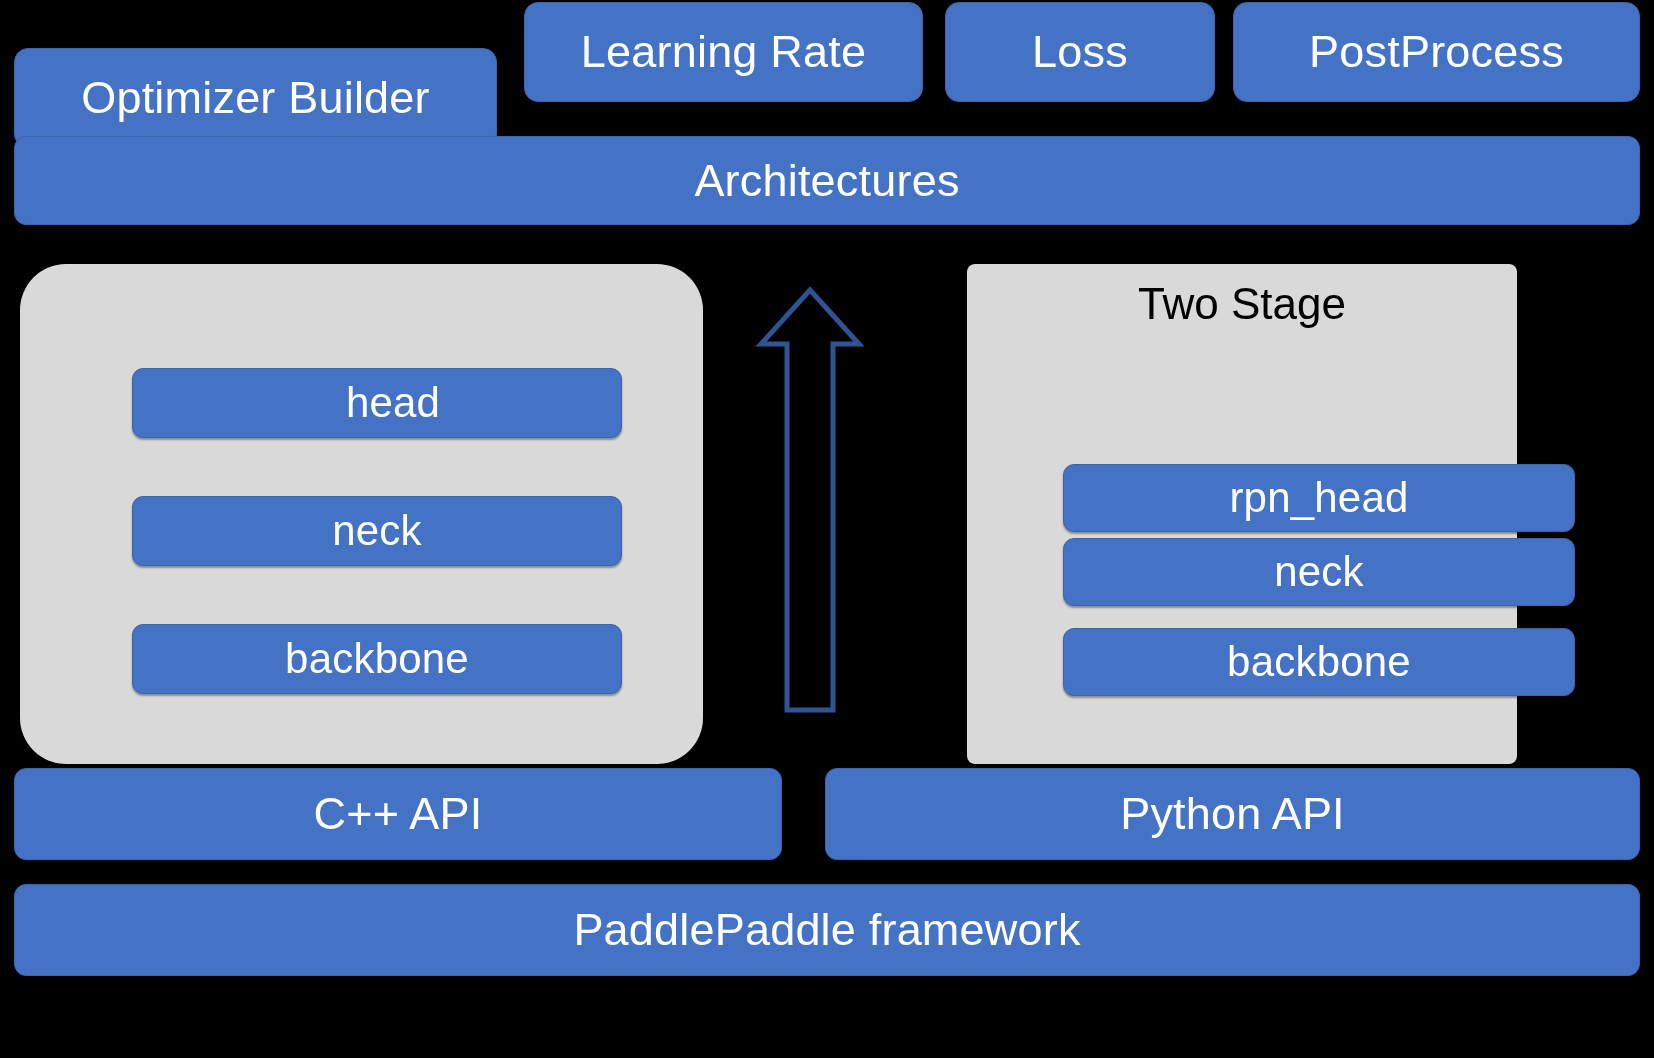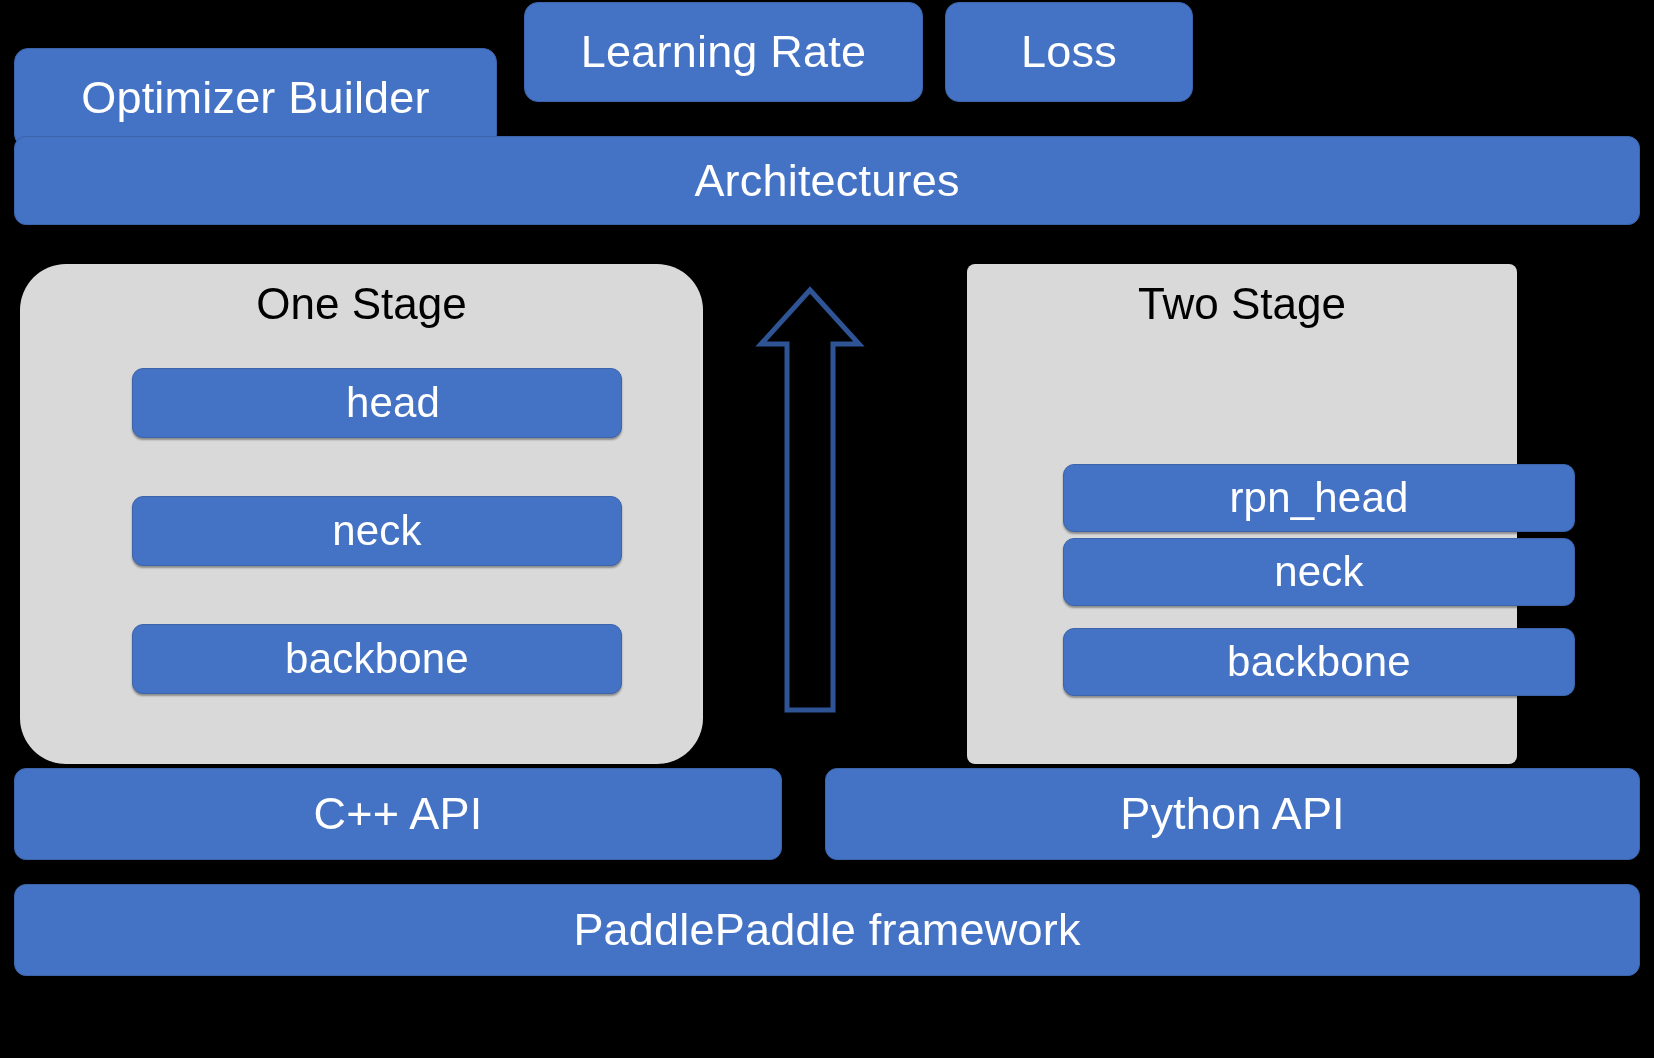--- a/index.html
+++ b/index.html
@@ -33,21 +33,21 @@
     letter-spacing: .2px;
     line-height: 1.05;
     white-space: nowrap;
     box-shadow: 0 2px 2px rgba(0,0,0,.35);
   }
 
   
   .top-row-box { height: 100px; top: 2px; font-size: 45px; border-radius: 14px; }
   #box-optimizer  { left: 14px;   width: 483px; margin-top: 46px; }
   #box-lr         { left: 524px;  width: 399px; }
-  #box-loss       { left: 945px;  width: 248px; }
+  #box-loss       { left: 945px;  width: 270px; }
   #box-post       { left: 1233px; width: 407px; }
 
   
   #bar-architectures {
     left: 14px; top: 136px; width: 1626px; height: 89px;
     font-size: 45px; border-radius: 12px;
   }
 
   
   .stage-panel {
@@ -116,27 +116,29 @@
 
   <div class="blue-box top-row-box" id="box-optimizer">
     <span>Optimizer Builder</span>
   </div>
   <div class="blue-box top-row-box" id="box-lr">
     <span>Learning Rate</span>
   </div>
   <div class="blue-box top-row-box" id="box-loss">
     <span>Loss</span>
   </div>
+  <div class="blue-box top-row-box" id="box-post">
+    <span>PostProcess</span>
+  </div>
 
   <div class="blue-box" id="bar-architectures">
     <span>Architectures</span>
   </div>
 
   <div class="stage-panel" id="panel-one-stage">
-    <div class="stage-title">One Stage</div>
     <div class="blue-box module-box" id="os-head">
       <span>head</span>
     </div>
     <div class="blue-box module-box" id="os-neck">
       <span>neck</span>
     </div>
     <div class="blue-box module-box" id="os-backbone">
       <span>backbone</span>
     </div>
   </div>

